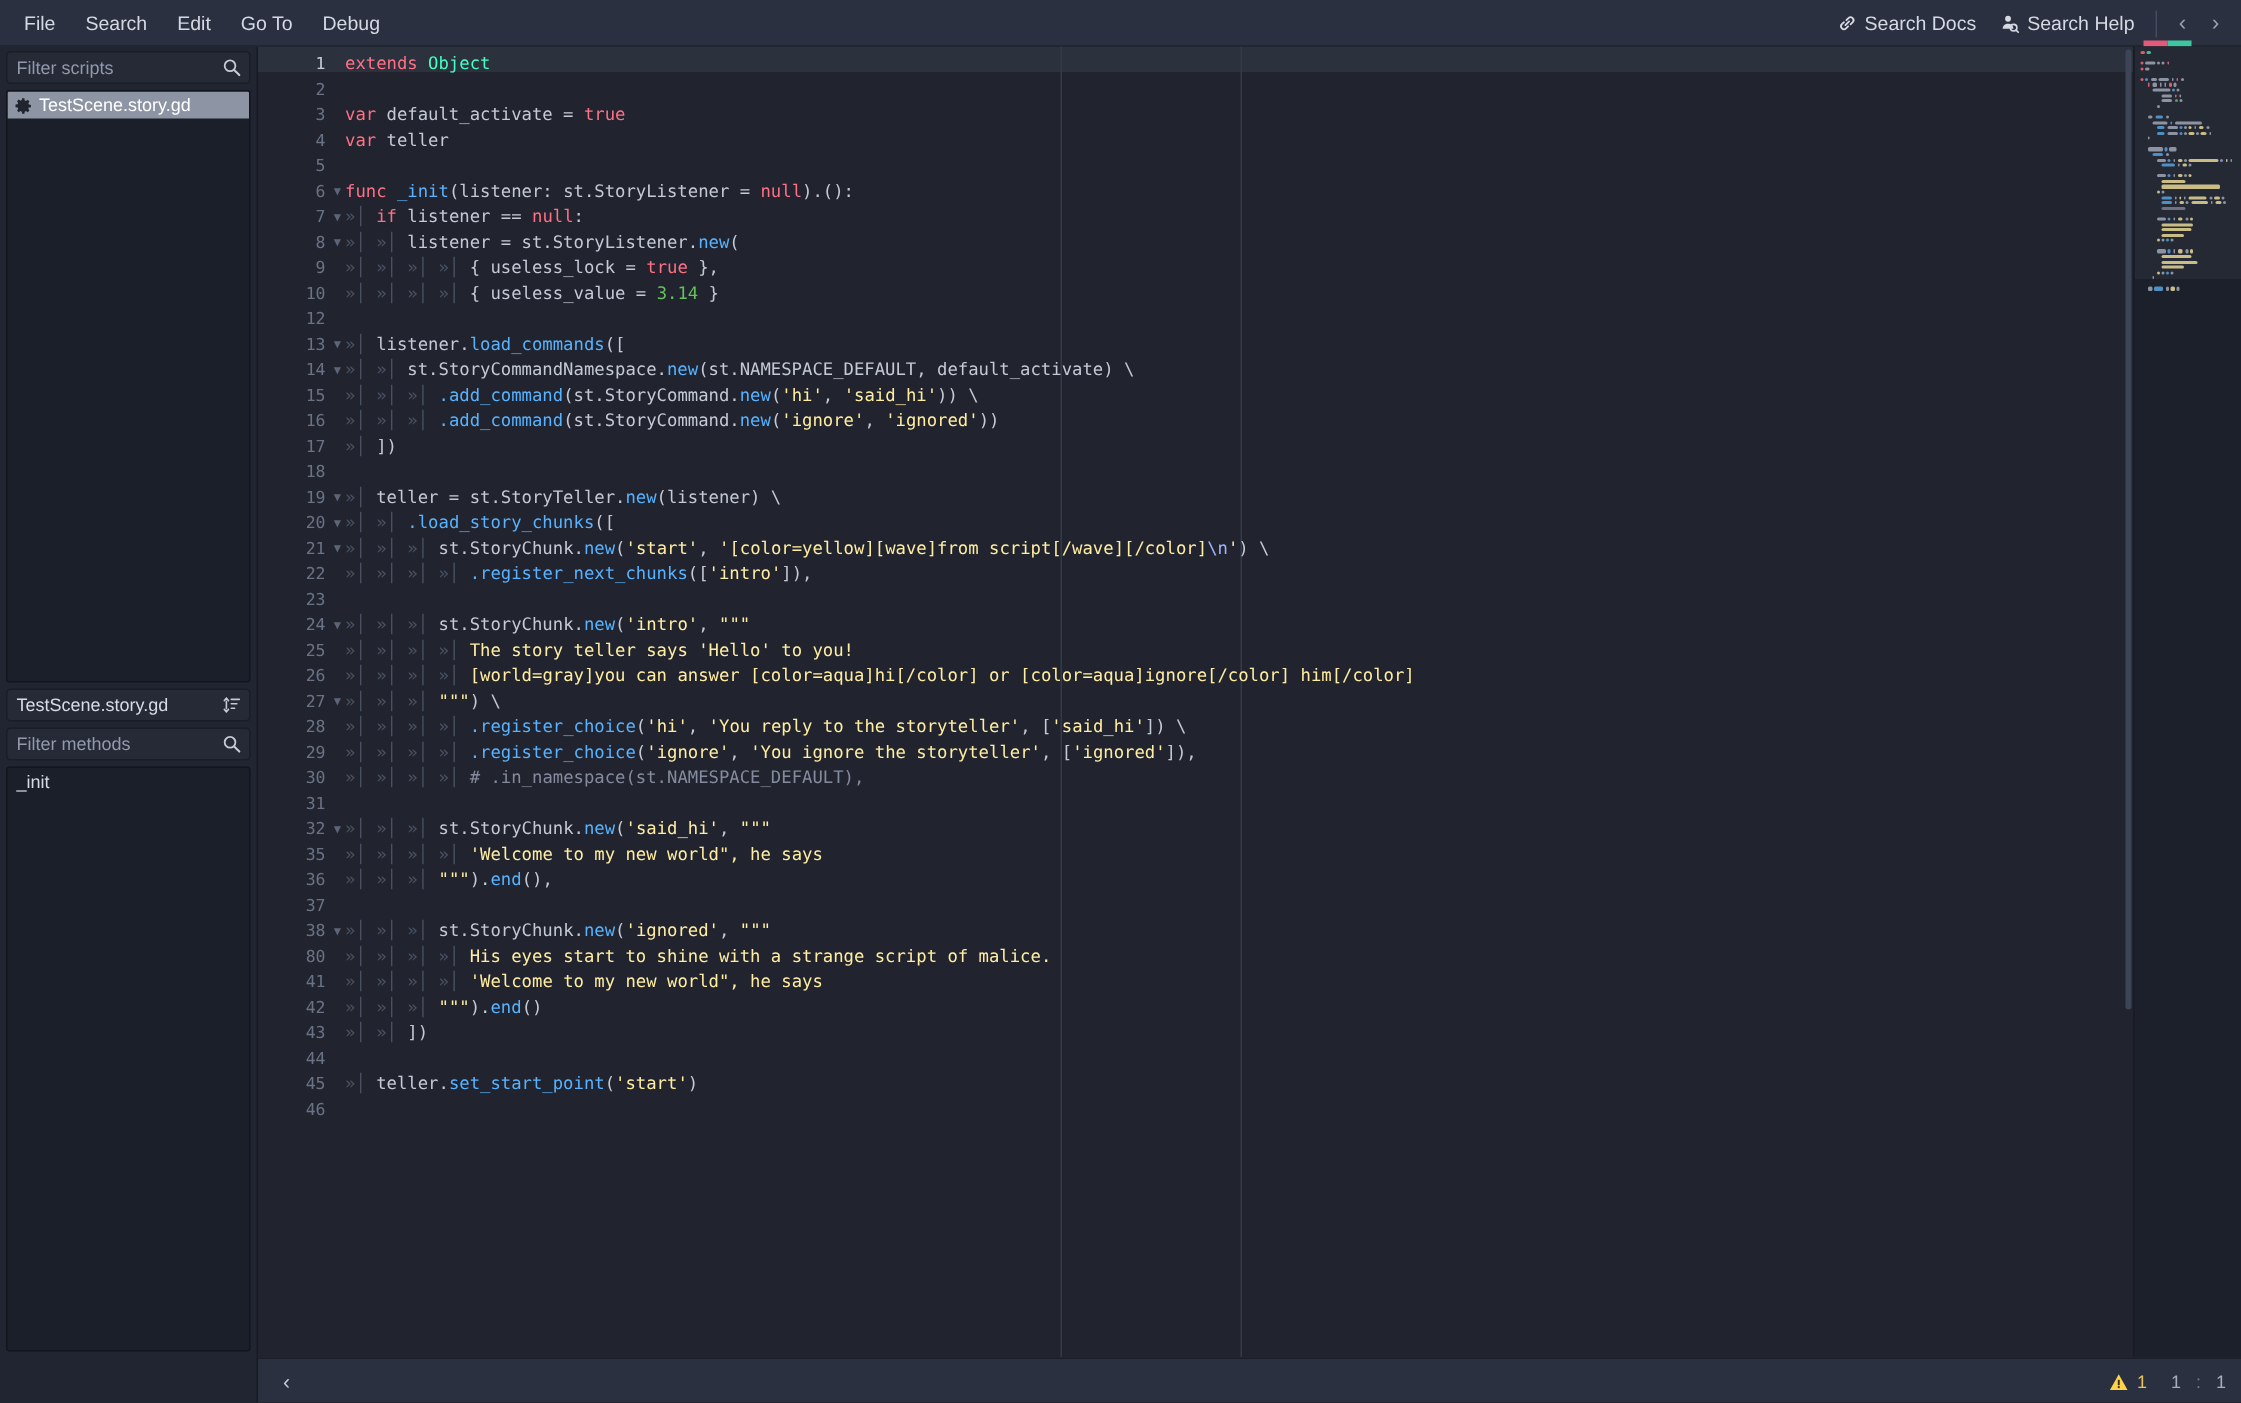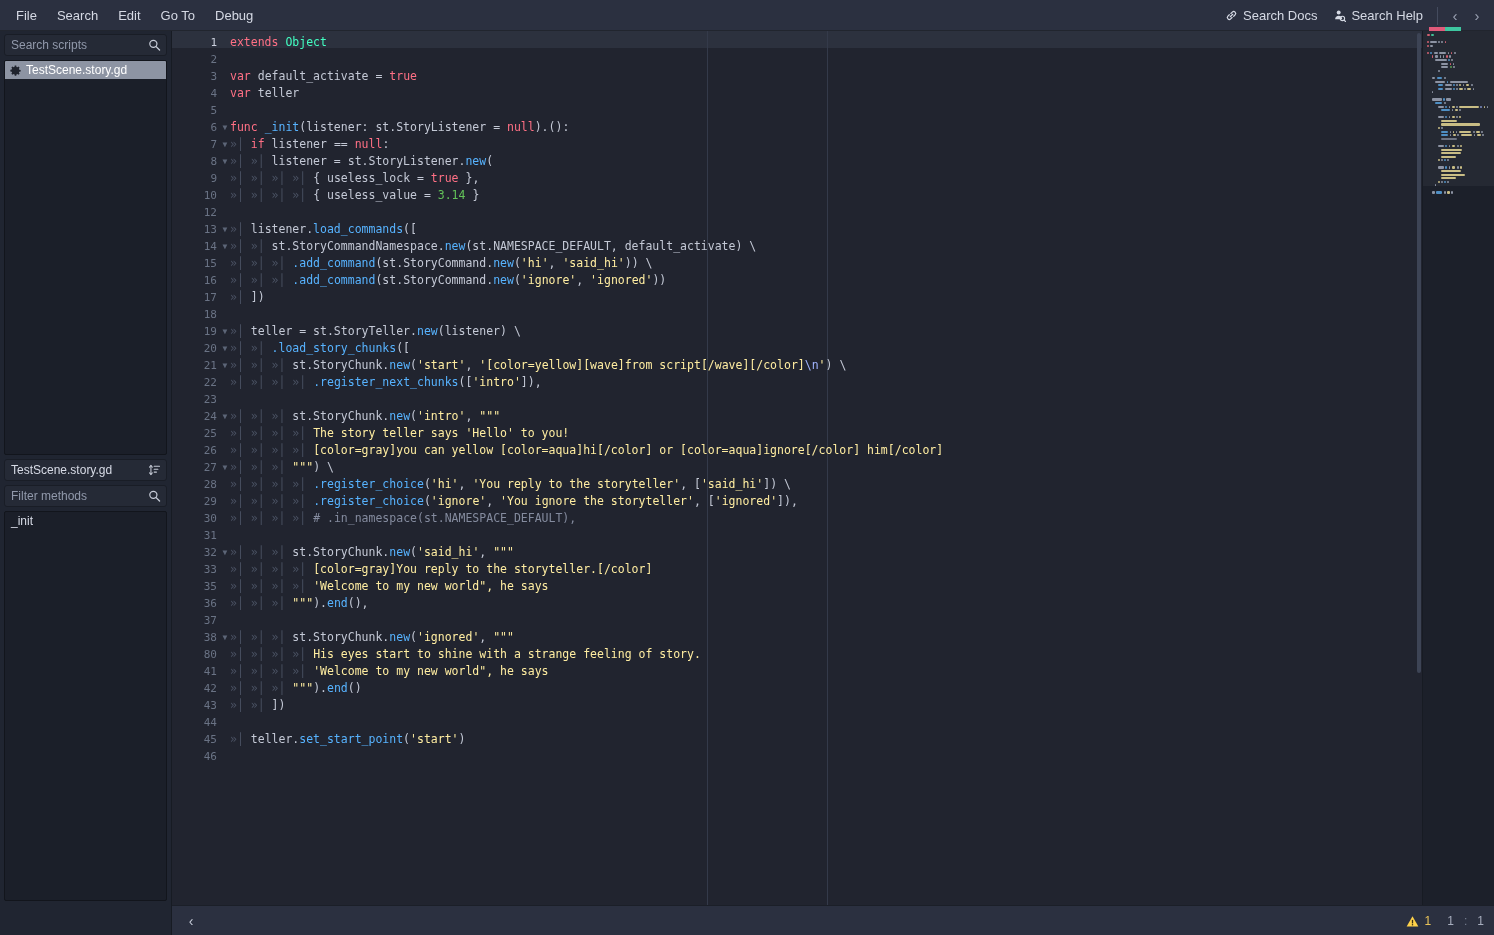--- a/index.html
+++ b/index.html
@@ -241,21 +241,21 @@
       <div class="navbtn">‹</div>
       <div class="navbtn">›</div>
     </div>
   </div>
 
   <div class="body">
 
     <div class="sidebar">
 
       <div class="field">
-        <span class="ftext">Search scripts</span>
+        <span class="ftext">Filter scripts</span>
         <svg class="ficon" viewBox="0 0 16 16">
           <circle cx="6.6" cy="6.6" r="4.4" fill="none" stroke="currentColor" stroke-width="1.5"></circle>
           <path d="M10 10 14.2 14.2" stroke="currentColor" stroke-width="1.7" stroke-linecap="round"></path>
         </svg>
       </div>
 
       <div class="listbox">
         <div class="script-item selected">
           <svg class="gear" viewBox="0 0 16 16">
             <path fill="#20242e" d="M8 5.1A2.9 2.9 0 1 0 8 10.9 2.9 2.9 0 0 0 8 5.1zm0 1.6a1.3 1.3 0 1 1 0 2.6 1.3 1.3 0 0 1 0-2.6z"></path>
@@ -317,33 +317,32 @@
             <div class="ln"><div class="gut">16</div><div class="fold"></div><div class="txt"><span class="tab">»│ </span><span class="tab">»│ </span><span class="tab">»│ </span><span class="fn">.add_command</span><span class="mb">(st.StoryCommand.</span><span class="fn">new</span><span class="mb">(</span><span class="st">'ignore'</span><span class="mb">, </span><span class="st">'ignored'</span><span class="mb">))</span></div></div>
             <div class="ln"><div class="gut">17</div><div class="fold"></div><div class="txt"><span class="tab">»│ </span><span class="mb">])</span></div></div>
             <div class="ln"><div class="gut">18</div><div class="fold"></div><div class="txt"></div></div>
             <div class="ln"><div class="gut">19</div><div class="fold">▼</div><div class="txt"><span class="tab">»│ </span><span class="mb">teller = st.StoryTeller.</span><span class="fn">new</span><span class="mb">(listener) \</span></div></div>
             <div class="ln"><div class="gut">20</div><div class="fold">▼</div><div class="txt"><span class="tab">»│ </span><span class="tab">»│ </span><span class="fn">.load_story_chunks</span><span class="mb">([</span></div></div>
             <div class="ln"><div class="gut">21</div><div class="fold">▼</div><div class="txt"><span class="tab">»│ </span><span class="tab">»│ </span><span class="tab">»│ </span><span class="mb">st.StoryChunk.</span><span class="fn">new</span><span class="mb">(</span><span class="st">'start'</span><span class="mb">, </span><span class="st">'[color=yellow][wave]from script[/wave][/color]</span><span class="es">\n</span><span class="st">'</span><span class="mb">) \</span></div></div>
             <div class="ln"><div class="gut">22</div><div class="fold"></div><div class="txt"><span class="tab">»│ </span><span class="tab">»│ </span><span class="tab">»│ </span><span class="tab">»│ </span><span class="fn">.register_next_chunks</span><span class="mb">([</span><span class="st">'intro'</span><span class="mb">]),</span></div></div>
             <div class="ln"><div class="gut">23</div><div class="fold"></div><div class="txt"></div></div>
             <div class="ln"><div class="gut">24</div><div class="fold">▼</div><div class="txt"><span class="tab">»│ </span><span class="tab">»│ </span><span class="tab">»│ </span><span class="mb">st.StoryChunk.</span><span class="fn">new</span><span class="mb">(</span><span class="st">'intro'</span><span class="mb">, </span><span class="st">"""</span></div></div>
             <div class="ln"><div class="gut">25</div><div class="fold"></div><div class="txt"><span class="tab">»│ </span><span class="tab">»│ </span><span class="tab">»│ </span><span class="tab">»│ </span><span class="st">The story teller says 'Hello' to you!</span></div></div>
-            <div class="ln"><div class="gut">26</div><div class="fold"></div><div class="txt"><span class="tab">»│ </span><span class="tab">»│ </span><span class="tab">»│ </span><span class="tab">»│ </span><span class="st">[color=gray]you can yellow [color=aqua]hi[/color] or [color=aqua]ignore[/color] him[/color]</span></div></div>
+            <div class="ln"><div class="gut">26</div><div class="fold"></div><div class="txt"><span class="tab">»│ </span><span class="tab">»│ </span><span class="tab">»│ </span><span class="tab">»│ </span><span class="st">[world=gray]you can answer [color=aqua]hi[/color] or [color=aqua]ignore[/color] him[/color]</span></div></div>
             <div class="ln"><div class="gut">27</div><div class="fold">▼</div><div class="txt"><span class="tab">»│ </span><span class="tab">»│ </span><span class="tab">»│ </span><span class="st">"""</span><span class="mb">) \</span></div></div>
             <div class="ln"><div class="gut">28</div><div class="fold"></div><div class="txt"><span class="tab">»│ </span><span class="tab">»│ </span><span class="tab">»│ </span><span class="tab">»│ </span><span class="fn">.register_choice</span><span class="mb">(</span><span class="st">'hi'</span><span class="mb">, </span><span class="st">'You reply to the storyteller'</span><span class="mb">, [</span><span class="st">'said_hi'</span><span class="mb">]) \</span></div></div>
             <div class="ln"><div class="gut">29</div><div class="fold"></div><div class="txt"><span class="tab">»│ </span><span class="tab">»│ </span><span class="tab">»│ </span><span class="tab">»│ </span><span class="fn">.register_choice</span><span class="mb">(</span><span class="st">'ignore'</span><span class="mb">, </span><span class="st">'You ignore the storyteller'</span><span class="mb">, [</span><span class="st">'ignored'</span><span class="mb">]),</span></div></div>
             <div class="ln"><div class="gut">30</div><div class="fold"></div><div class="txt"><span class="tab">»│ </span><span class="tab">»│ </span><span class="tab">»│ </span><span class="tab">»│ </span><span class="cm"># .in_namespace(st.NAMESPACE_DEFAULT),</span></div></div>
             <div class="ln"><div class="gut">31</div><div class="fold"></div><div class="txt"></div></div>
             <div class="ln"><div class="gut">32</div><div class="fold">▼</div><div class="txt"><span class="tab">»│ </span><span class="tab">»│ </span><span class="tab">»│ </span><span class="mb">st.StoryChunk.</span><span class="fn">new</span><span class="mb">(</span><span class="st">'said_hi'</span><span class="mb">, </span><span class="st">"""</span></div></div>
-            <div class="ln"><div class="gut">33</div><div class="fold"></div><div class="txt"><span class="tab">»│ </span><span class="tab">»│ </span><span class="tab">»│ </span><span class="tab">»│ </span><span class="st">[color=gray]You reply to the storyteller.[/color]</span></div></div>
             <div class="ln"><div class="gut">35</div><div class="fold"></div><div class="txt"><span class="tab">»│ </span><span class="tab">»│ </span><span class="tab">»│ </span><span class="tab">»│ </span><span class="st">'Welcome to my new world", he says</span></div></div>
             <div class="ln"><div class="gut">36</div><div class="fold"></div><div class="txt"><span class="tab">»│ </span><span class="tab">»│ </span><span class="tab">»│ </span><span class="st">"""</span><span class="mb">).</span><span class="fn">end</span><span class="mb">(),</span></div></div>
             <div class="ln"><div class="gut">37</div><div class="fold"></div><div class="txt"></div></div>
             <div class="ln"><div class="gut">38</div><div class="fold">▼</div><div class="txt"><span class="tab">»│ </span><span class="tab">»│ </span><span class="tab">»│ </span><span class="mb">st.StoryChunk.</span><span class="fn">new</span><span class="mb">(</span><span class="st">'ignored'</span><span class="mb">, </span><span class="st">"""</span></div></div>
-            <div class="ln"><div class="gut">80</div><div class="fold"></div><div class="txt"><span class="tab">»│ </span><span class="tab">»│ </span><span class="tab">»│ </span><span class="tab">»│ </span><span class="st">His eyes start to shine with a strange feeling of story.</span></div></div>
+            <div class="ln"><div class="gut">80</div><div class="fold"></div><div class="txt"><span class="tab">»│ </span><span class="tab">»│ </span><span class="tab">»│ </span><span class="tab">»│ </span><span class="st">His eyes start to shine with a strange script of malice.</span></div></div>
             <div class="ln"><div class="gut">41</div><div class="fold"></div><div class="txt"><span class="tab">»│ </span><span class="tab">»│ </span><span class="tab">»│ </span><span class="tab">»│ </span><span class="st">'Welcome to my new world", he says</span></div></div>
             <div class="ln"><div class="gut">42</div><div class="fold"></div><div class="txt"><span class="tab">»│ </span><span class="tab">»│ </span><span class="tab">»│ </span><span class="st">"""</span><span class="mb">).</span><span class="fn">end</span><span class="mb">()</span></div></div>
             <div class="ln"><div class="gut">43</div><div class="fold"></div><div class="txt"><span class="tab">»│ </span><span class="tab">»│ </span><span class="mb">])</span></div></div>
             <div class="ln"><div class="gut">44</div><div class="fold"></div><div class="txt"></div></div>
             <div class="ln"><div class="gut">45</div><div class="fold"></div><div class="txt"><span class="tab">»│ </span><span class="mb">teller.</span><span class="fn">set_start_point</span><span class="mb">(</span><span class="st">'start'</span><span class="mb">)</span></div></div>
             <div class="ln"><div class="gut">46</div><div class="fold"></div><div class="txt"></div></div>
           </div>
 
         <div class="vscroll">
           <div class="thumb"></div>

